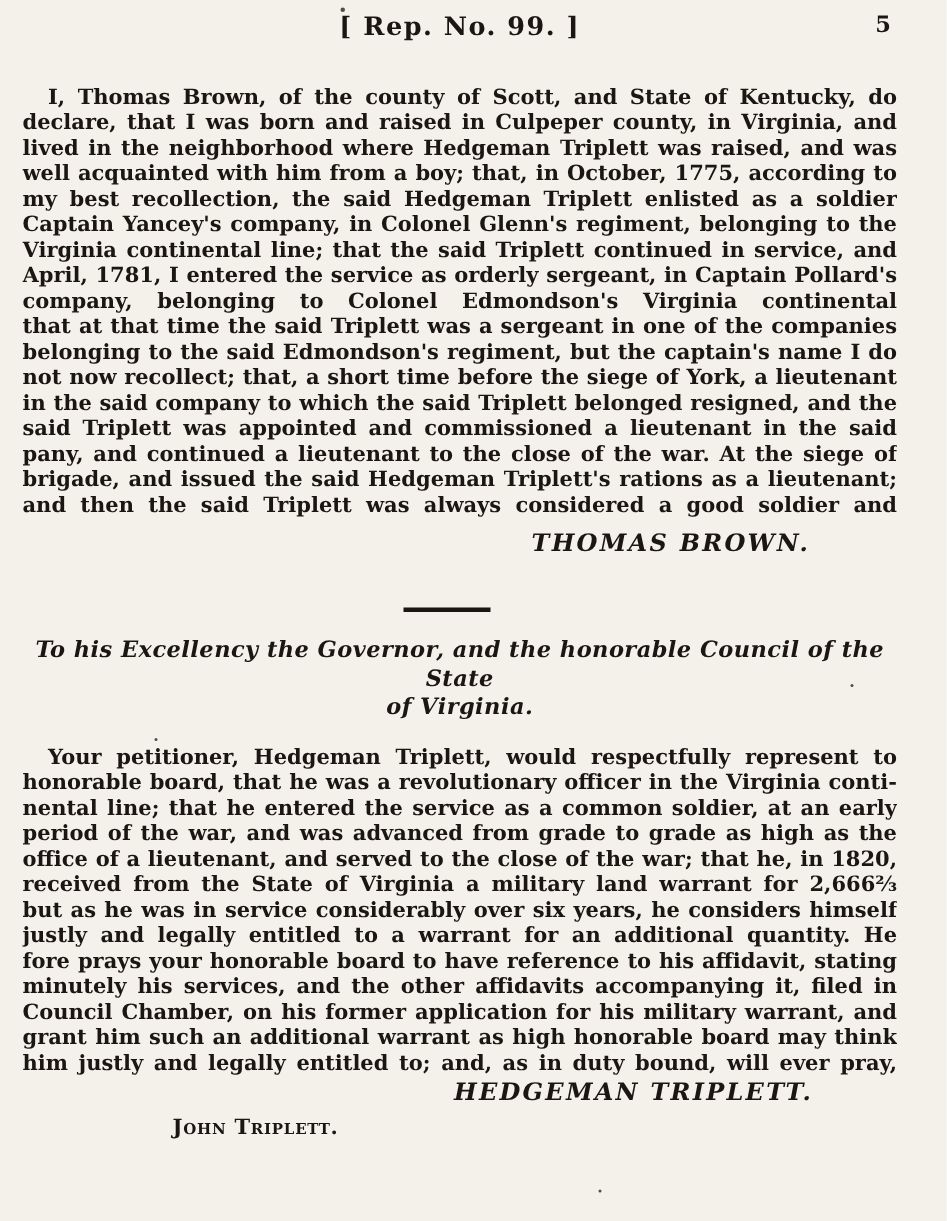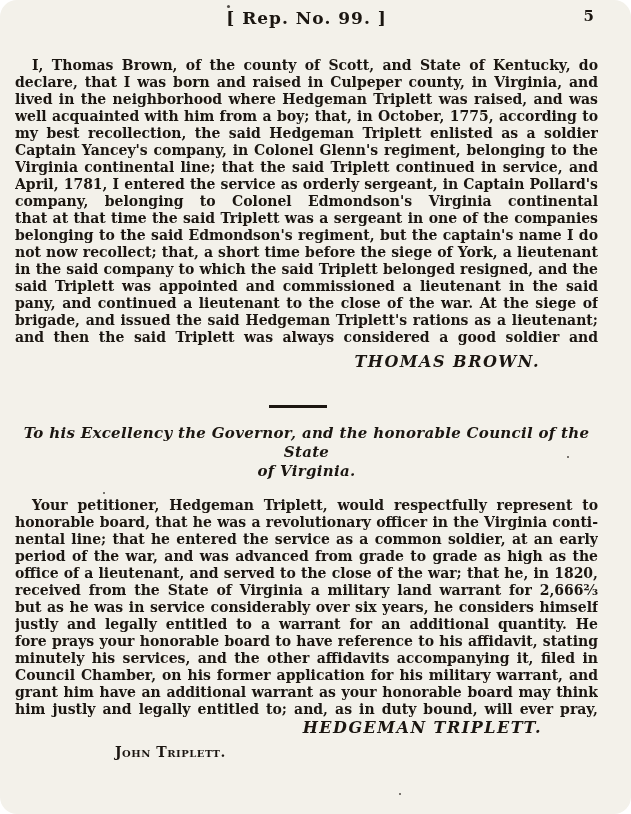--- a/index.html
+++ b/index.html
@@ -10,21 +10,20 @@
   .page {
     position: relative;
     width: 631px;
     height: 814px;
     background: var(--paper);
     color: var(--ink);
     font-family: "DejaVu Serif", serif;
     font-weight: bold;
     overflow: hidden;
     box-sizing: border-box;
-    border-radius: 17px;
   }
   .content {
     position: absolute;
     left: 15px;
     right: 33px;
     top: 0;
   }
   .header {
     position: relative;
     padding-top: 8px;
@@ -147,21 +146,21 @@
         <div class="line">honorable board, that he was a revolutionary officer in the Virginia conti-</div>
         <div class="line">nental line; that he entered the service as a common soldier, at an early</div>
         <div class="line">period of the war, and was advanced from grade to grade as high as the</div>
         <div class="line">office of a lieutenant, and served to the close of the war; that he, in 1820,</div>
         <div class="line">received from the State of Virginia a military land warrant for 2,666⅔ acres,</div>
         <div class="line">but as he was in service considerably over six years, he considers himself</div>
         <div class="line">justly and legally entitled to a warrant for an additional quantity.  He there-</div>
         <div class="line">fore prays your honorable board to have reference to his affidavit, stating</div>
         <div class="line">minutely his services, and the other affidavits accompanying it, filed in the</div>
         <div class="line">Council Chamber, on his former application for his military warrant, and</div>
-        <div class="line">grant him have an additional warrant as your honorable board may think</div>
+        <div class="line">grant him such an additional warrant as high honorable board may think</div>
         <div class="line">him justly and legally entitled to; and, as in duty bound, will ever pray, &amp;c.</div>
       </div>
 
     <div class="signature petition-signature">HEDGEMAN TRIPLETT.</div>
 
     <div class="witness">
       <div class="second">
         <span class="smallcaps">John Triplett.</span>
       </div>
     </div>

